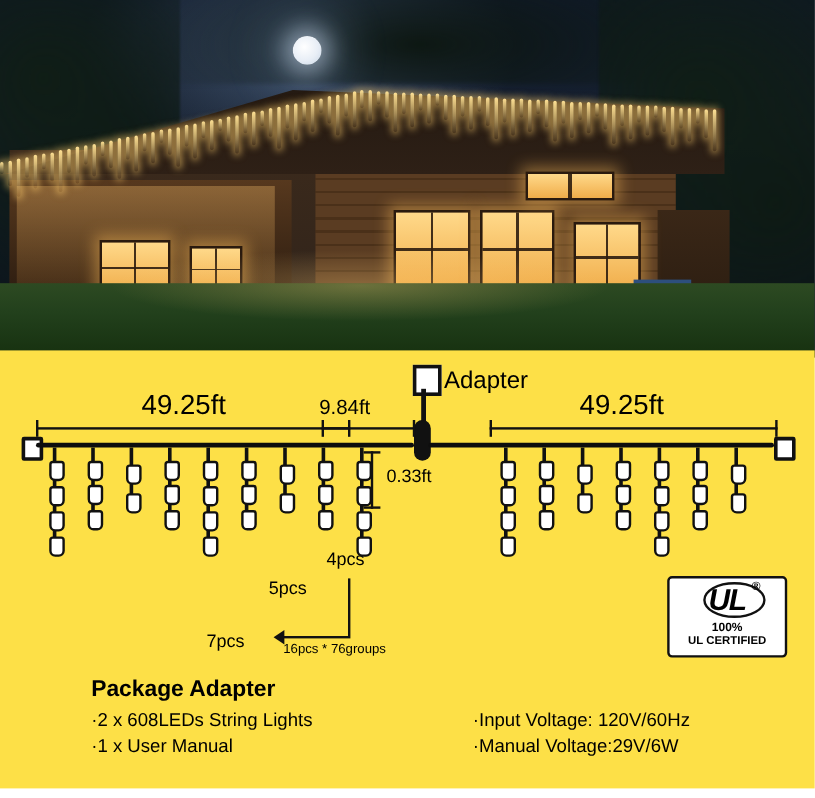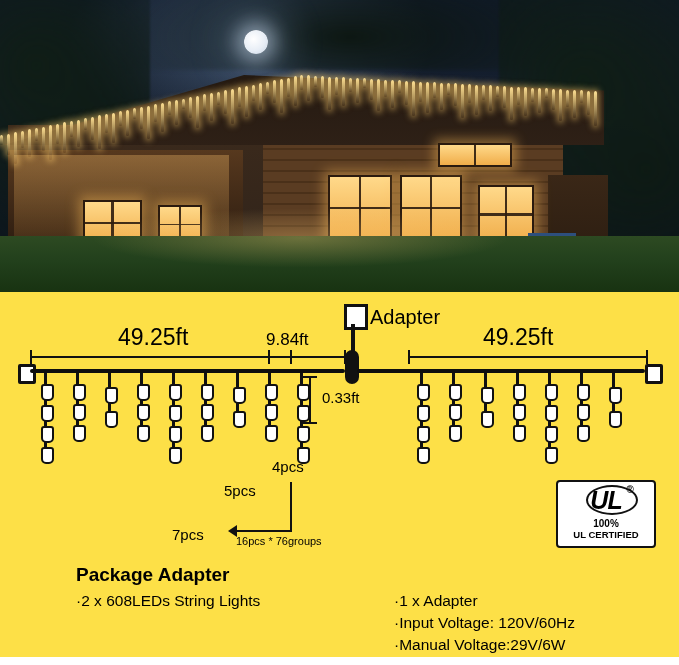--- a/index.html
+++ b/index.html
@@ -505,23 +505,23 @@
         <span>UL</span>
         <span class="ul-reg">®</span>
       </div>
       <div class="ul-sub1">100%</div>
       <div class="ul-sub2">UL CERTIFIED</div>
     </div>
 
     <div class="pkg-title">Package Adapter</div>
     <div class="pkg-col-left">
       <div>·2 x 608LEDs String Lights</div>
+      <div>·1 x User Manual</div>
     </div>
     <div class="pkg-col-right">
-      <div>·1 x Adapter</div>
       <div>·Input Voltage: 120V/60Hz</div>
       <div>·Manual Voltage:29V/6W</div>
     </div>
 
     <div id="drop-layer" style="position:absolute; left:0; top:0; width:679px; height:365px;">
         <div class="drop" style="left: 44px; top: 81px; height: 84px;"></div>
         <div class="bulb" style="left: 44px; top: 92px;"></div>
         <div class="bulb" style="left: 44px; top: 113px;"></div>
         <div class="bulb" style="left: 44px; top: 134px;"></div>
         <div class="bulb" style="left: 44px; top: 155px;"></div>

